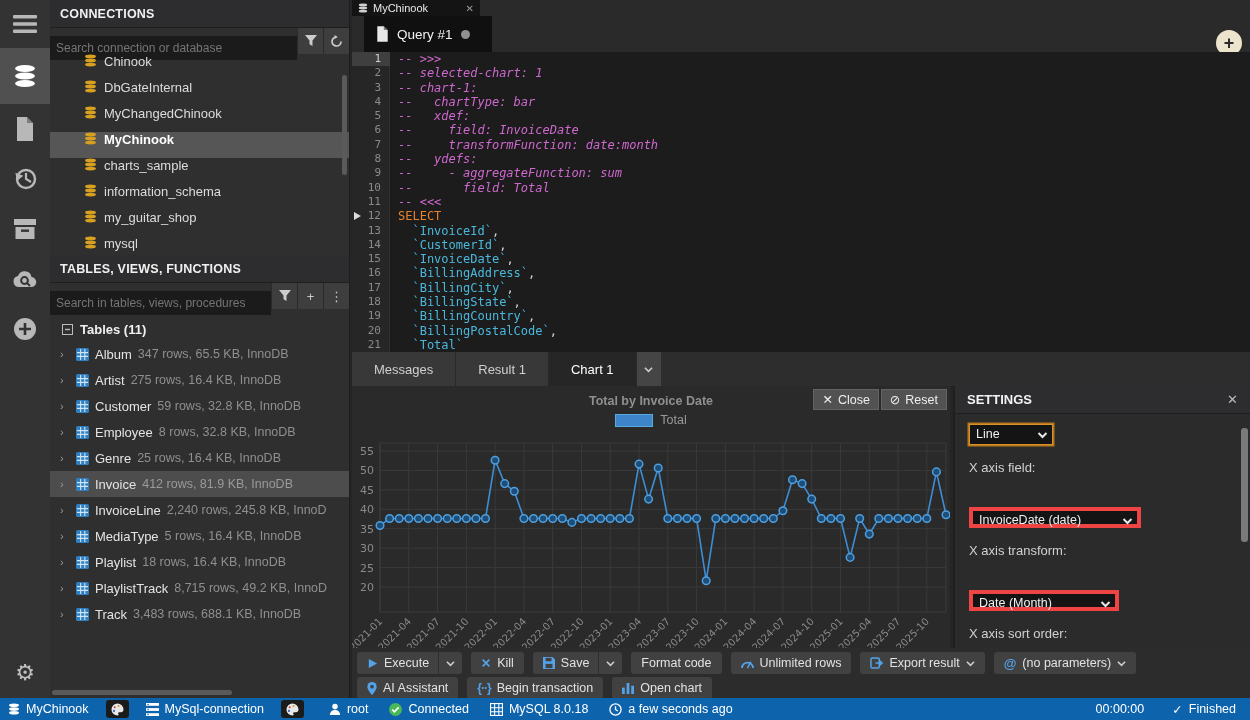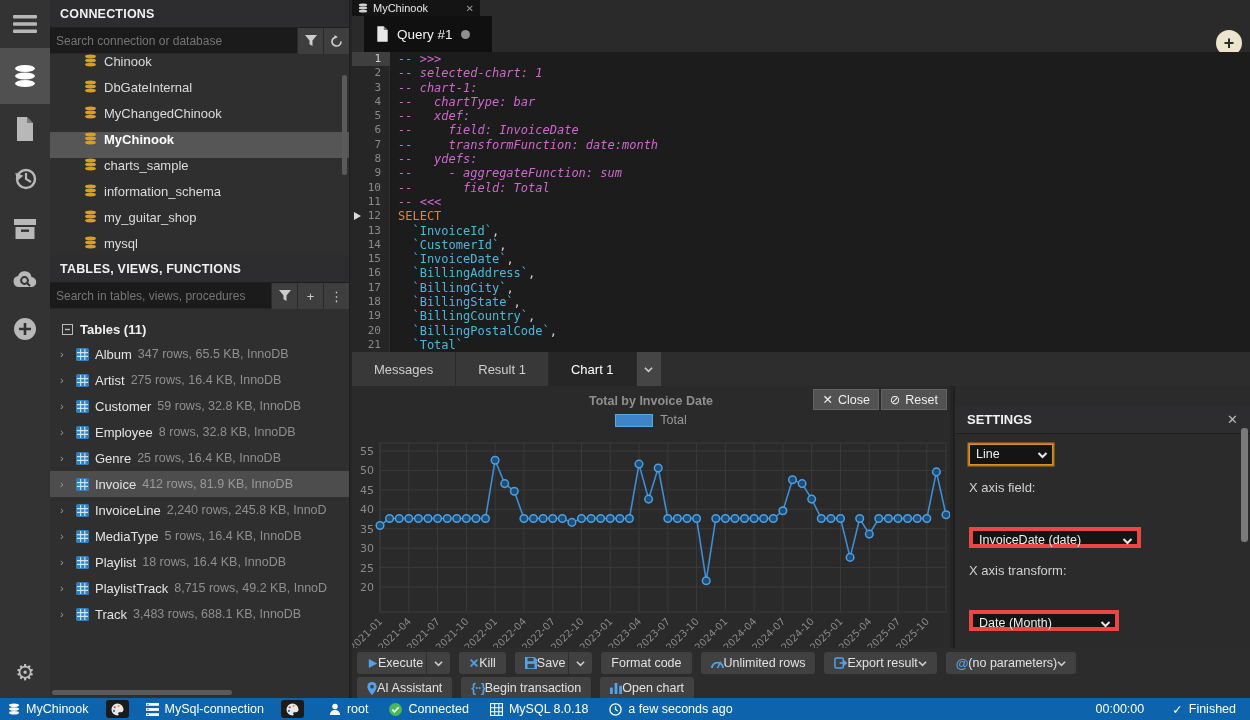--- a/index.html
+++ b/index.html
@@ -11,21 +11,21 @@
   
   #iconbar { position:absolute; left:0; top:0; width:50px; height:698px; background:#333333; }
   .ibitem { width:50px; height:50px; display:flex; align-items:center; justify-content:center; color:#b8b8b8; cursor:pointer; }
   .ibitem.active { background:#505050; color:#fff; }
   #ib-gear { position:absolute; left:0; bottom:12px; width:50px; text-align:center; font-size:22px; color:#c0c0c0; }
 
   
   #leftpanel { position:absolute; left:50px; top:0; width:300px; height:698px; background:#2f2f2f; border-right:1px solid #1e1e1e; }
   .phdr { height:28px; line-height:28px; padding-left:10px; font-size:12.5px; font-weight:bold; color:#f0f0f0; background:#2d2d30; border-bottom:1px solid #1f1f1f; letter-spacing:.2px; }
   .srow { height:26px; display:flex; background:#2f2f2f; border-bottom:1px solid #262626; }
-  .sinput { flex:1; background:#1b1b1b; color:#8f8f8f; font-size:12px; padding:12px 6px; border:none; outline:none; }
+  .sinput { flex:1; background:#1b1b1b; color:#8f8f8f; font-size:12px; padding:12px 6px; border:none; outline:none;margin-top:8px; }
   .sbtn { width:26px; height:26px; background:#3e3e3e; border-left:1px solid #2a2a2a; display:flex; align-items:center; justify-content:center; color:#ccc; cursor:pointer; font-size:13px; }
   .citem { height:26px; display:flex; align-items:flex-start; gap:7px; padding-left:34px; font-size:13px; color:#dcdcdc; cursor:pointer; white-space:nowrap; }
   .citem.sel { background:#565656; font-weight:bold; color:#fff; }
   .titem { height:26px; display:flex; align-items:center; gap:6px; padding-left:10px; font-size:13px; color:#e4e4e4; cursor:pointer; white-space:nowrap; overflow:hidden; }
   .titem.sel { background:#4d4d4d; }
   .titem .meta { color:#8f8f8f; font-size:12.5px; }
   .titem.sel .meta { color:#9a9a9a; }
   .tchev { color:#9a9a9a; font-size:11px; width:10px; }
   .tgroup { height:24px; display:flex; align-items:center; gap:7px; padding-left:12px; font-size:13px; font-weight:bold; color:#f0f0f0; margin-top:8px; }
   .scrollthumb { position:absolute; background:#5a5a5a; border-radius:3px; }
@@ -63,33 +63,33 @@
   #charttitle { position:absolute; left:0; top:8px; width:100%; text-align:center; font-size:12.5px; font-weight:bold; color:#8f8f8f; }
   #chartbtns { position:absolute; right:3px; top:3px; display:flex; gap:2px; }
   .cbtn { height:21px; background:#525252; border:1px solid #636363; color:#eee; font-size:12.5px; display:flex; align-items:center; gap:5px; padding:0 8px; cursor:pointer; }
   #legend { position:absolute; left:0; top:27px; width:100%; display:flex; align-items:center; justify-content:center; gap:7px; }
   #legendswatch { width:38px; height:13px; background:#3d85c8; border:1px solid #5aa8e0; }
   #legendlabel { font-size:12.5px; color:#9a9a9a; }
   #chartsvg { position:absolute; left:0; top:54px; }
 
   
   #settings { position:absolute; left:953px; top:386px; width:297px; height:262px; background:#2b2b2b; border-left:2px solid #1f1f1f; overflow:hidden; }
-  #sethdr { height:28px; line-height:28px; padding:0 12px; font-size:13px; font-weight:bold; color:#f2f2f2; background:#2d2d30; border-bottom:1px solid #1f1f1f; position:relative;margin-top:20px; }
+  #sethdr { height:28px; line-height:28px; padding:0 12px; font-size:13px; font-weight:bold; color:#f2f2f2; background:#2d2d30; border-bottom:1px solid #1f1f1f; position:relative; }
   #sethdr .x { position:absolute; right:12px; top:0; color:#bbb; font-weight:normal; cursor:pointer; }
   #setbody { padding:6px 14px 0 14px; }
   .slabel { font-size:13px; color:#d0d0d0; margin:15px 0 5px; }
   .dd { position:relative; height:21px; line-height:19px; background:#141414; border:4px solid #ef4444; color:#f0f0f0; font-size:12.5px; padding:0 22px 0 6px; cursor:pointer; white-space:nowrap;margin-top:32px; }
   .dd .car { position:absolute; right:4px; top:3px; }
   .dd.focus { border:1px solid #d79327; box-shadow:0 0 0 1.5px #b8781e; }
   #set-scroll { position:absolute; right:2px; top:42px; width:7px; height:114px; background:#7a7a7a; border-radius:3px; }
 
   
   #toolbar { position:absolute; left:352px; top:648px; width:898px; height:50px; background:#2c2c2c; }
   .tbrow { position:absolute; left:5px; display:flex; gap:9px; }
-  .tbtn { height:22px; background:#414141; border-radius:3px; color:#e2e2e2; font-size:12.5px; display:inline-flex; align-items:center; gap:0; padding:0 10px; cursor:pointer; white-space:nowrap; }
+  .tbtn { height:22px; background:#414141; border-radius:3px; color:#e2e2e2; font-size:12.5px; display:inline-flex; align-items:center; gap:6px; padding:0 10px; cursor:pointer; white-space:nowrap; }
   .tbtn .ic { color:#54a3e8; }
   .tsplit { display:inline-flex; align-items:center; align-self:center; border-left:1px solid #2e2e2e; margin-left:3px; padding-left:7px; margin-right:-3px; height:100%; color:#ccc; }
 
   
   #statusbar { position:absolute; left:0; top:698px; width:1250px; height:22px; background:#0d64ad; display:flex; align-items:center; font-size:12.5px; color:#fff; padding:0 8px; gap:7px; }
   .sbitem { display:flex; align-items:center; gap:6px; white-space:nowrap; }
   .sbbadge { background:#1b1b1b; border-radius:3px; height:18px; padding:0 5px; display:flex; align-items:center; margin:0 10px; }
   #sb-right { margin-left:auto; display:flex; align-items:center; gap:28px; padding-right:6px; }
 </style>
 </head>

